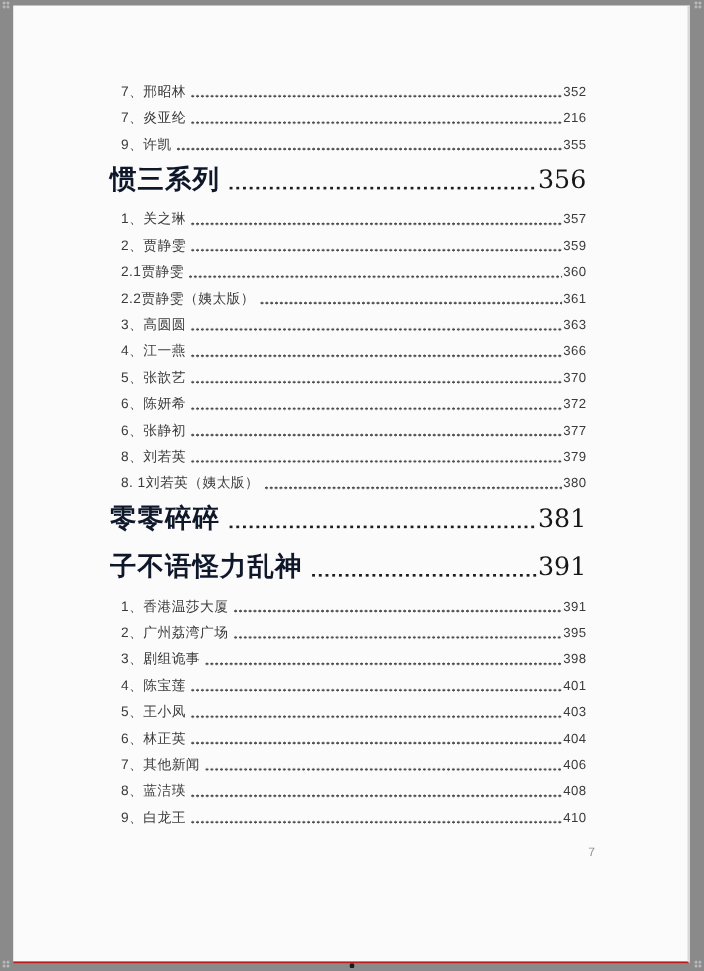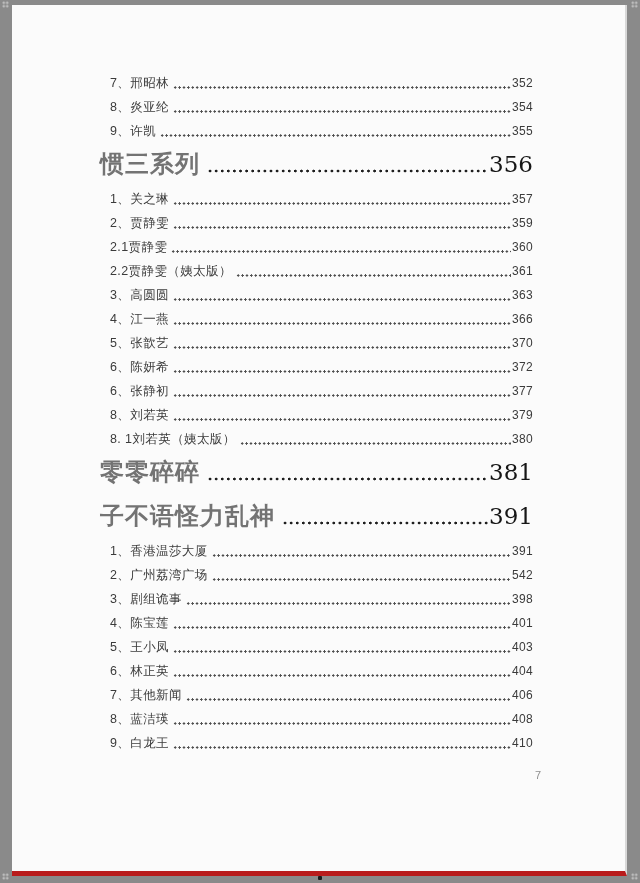--- a/index.html
+++ b/index.html
@@ -16,21 +16,21 @@
     overflow: hidden;
   }
   .page {
     position: absolute;
     left: 12px;
     top: 5px;
     width: 615px;
     height: 871px;
     background: #fbfbfb;
     border-right: 2px solid #d8d8d8;
-    border-bottom: 5px solid #b91c1c;
+    border-bottom: 2px solid #b91c1c;
     box-sizing: border-box;
     display: flex;
     flex-direction: column;
   }
   .toc {
     padding: 66px 92px 0 88px;
     display: flex;
     flex-direction: column;
   }
   .row {
@@ -64,21 +64,21 @@
     background-position: left bottom;
   }
   .row.heading {
     height: 36px;
     line-height: 36px;
     margin: 3px 0 5px 0;
   }
   .row.heading .label {
     font-size: 24px;
     font-weight: 700;
-    color: #737373;
+    color: #0f172a;
     letter-spacing: 1px;
     white-space: nowrap;
     text-align: center;
   }
   .row.heading .dots {
     height: 4px;
     top: 7px;
     margin-left: 7px;
     background-image: radial-gradient(circle, #1e1e1e 1.35px, rgba(0,0,0,0) 1.6px);
     background-size: 6.1px 4px;
@@ -127,23 +127,23 @@
 <div class="canvas">
   <div class="page">
     <div class="toc">
   <div class="row entry">
     <span class="label">7、邢昭林</span>
     <span class="dots"></span>
     <span class="pagenum">352</span>
   </div>
 
   <div class="row entry">
-    <span class="label">8、炎亚纶</span>
-    <span class="dots"></span>
-    <span class="pagenum">354</span>
+    <span class="label">7、炎亚纶</span>
+    <span class="dots"></span>
+    <span class="pagenum">216</span>
   </div>
 
   <div class="row entry">
     <span class="label">9、许凯</span>
     <span class="dots"></span>
     <span class="pagenum">355</span>
   </div>
 
   <div class="row heading">
     <span class="label">惯三系列</span>
@@ -232,21 +232,21 @@
 
   <div class="row entry">
     <span class="label">1、香港温莎大厦</span>
     <span class="dots"></span>
     <span class="pagenum">391</span>
   </div>
 
   <div class="row entry">
     <span class="label">2、广州荔湾广场</span>
     <span class="dots"></span>
-    <span class="pagenum">542</span>
+    <span class="pagenum">395</span>
   </div>
 
   <div class="row entry">
     <span class="label">3、剧组诡事</span>
     <span class="dots"></span>
     <span class="pagenum">398</span>
   </div>
 
   <div class="row entry">
     <span class="label">4、陈宝莲</span>

